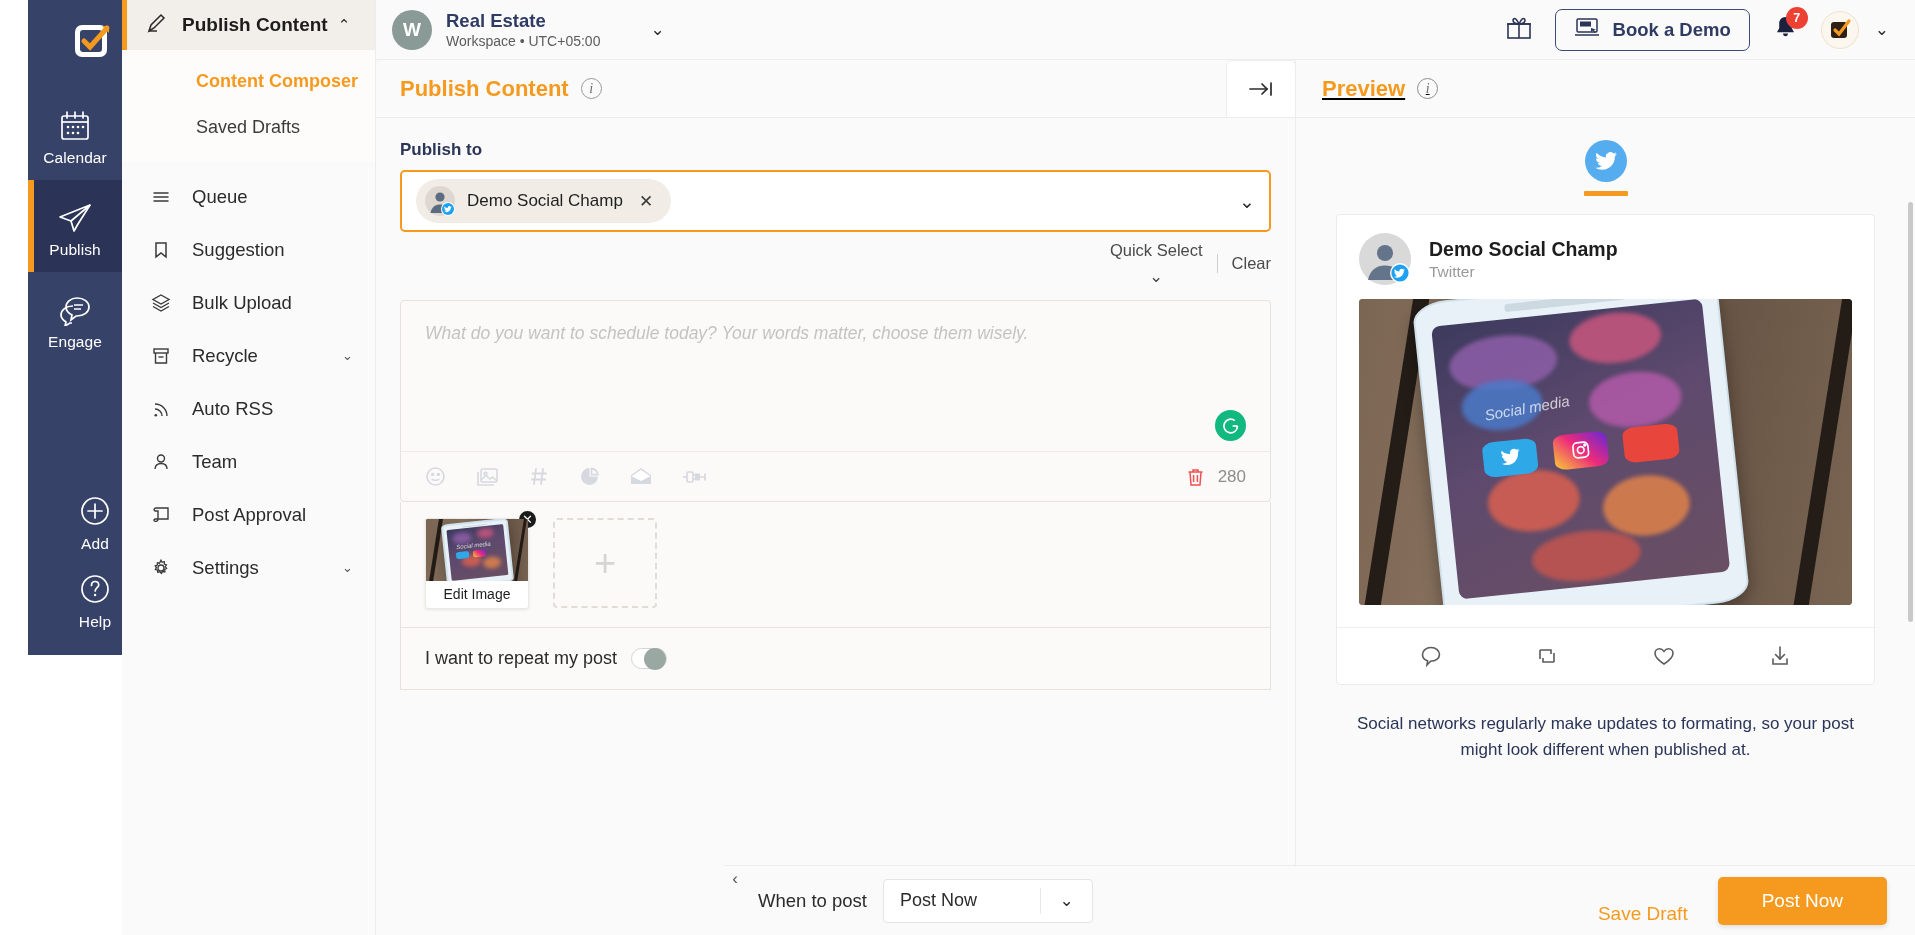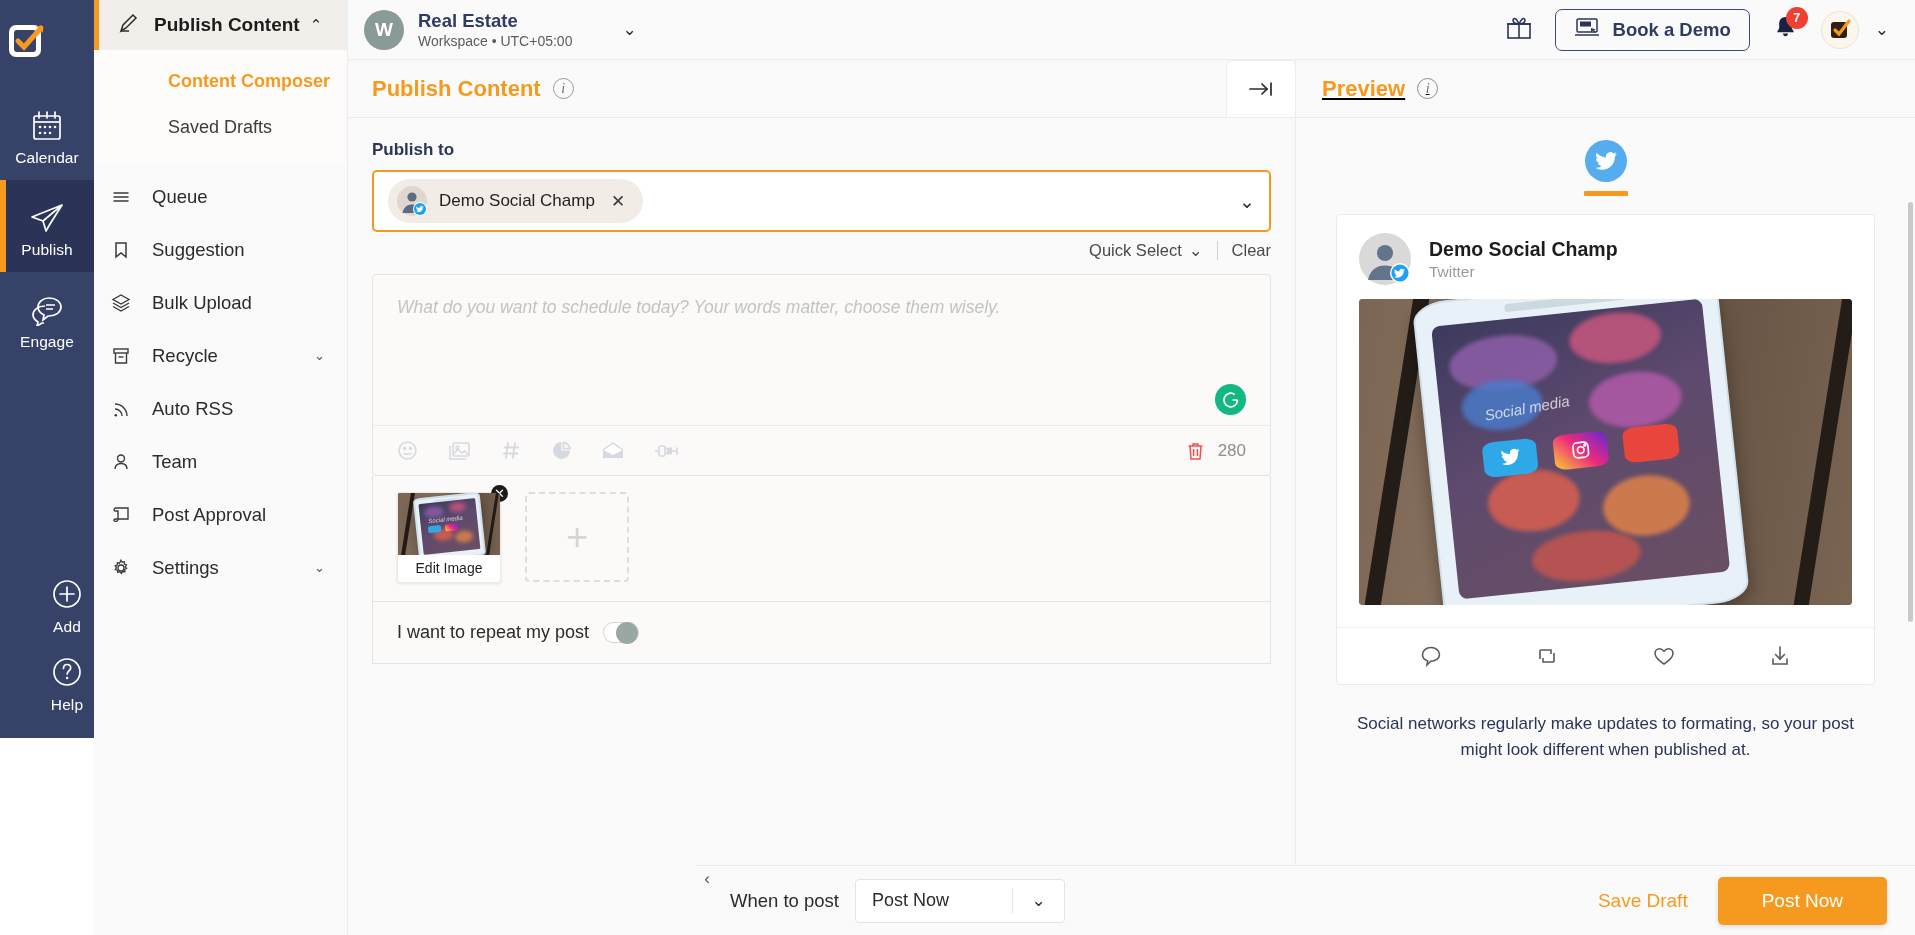--- a/index.html
+++ b/index.html
@@ -6,24 +6,24 @@
   html, body {
     width: 1915px; height: 935px;
     font-family: "Liberation Sans", sans-serif;
     background: #ffffff;
     overflow: hidden;
   }
   .app { position: relative; width: 1915px; height: 935px; display: flex; }
 
   
   .rail {
-    width: 94px; min-width: 94px; height: 738px;
+    width: 94px; min-width: 94px; height: 655px;
     background: #374269;
-    display: flex; flex-direction: column; align-items: flex-start;
-    position: relative; z-index: 40;
+    display: flex; flex-direction: column; align-items: flex-end;
+    position: relative; z-index: 40; margin-left: 28px;
   }
   .rail-logo {
     margin-top: 14px; width: 56px; height: 56px;
     display: flex; align-items: center; justify-content: center;
   }
   .rail-items { margin-top: 18px; width: 100%; }
   .rail-item {
     width: 100%; height: 92px;
     display: flex; flex-direction: column; align-items: center; justify-content: center;
     color: #ffffff; position: relative; cursor: pointer;
@@ -57,21 +57,21 @@
   .side2-head .chev { font-size: 15px; color: #1d1d1d; margin-left: -4px; }
   .side2-sub { background: #fdfcfb; padding: 8px 0 12px 0; }
   .side2-sub .s-item {
     height: 46px; display: flex; align-items: center;
     padding-left: 74px; font-size: 18px; color: #3c3c3c; cursor: pointer;
   }
   .side2-sub .s-item.active { color: #f59a1e; font-weight: bold; }
   .side2-list { padding-top: 8px; }
   .side2-item {
     height: 53px; display: flex; align-items: center; gap: 20px;
-    padding: 0 22px 0 16px; font-size: 18.5px; color: #2b2b2b; cursor: pointer;
+    padding: 0 22px 0 28px; font-size: 18.5px; color: #2b2b2b; cursor: pointer;
   }
   .side2-item .i { width: 22px; display: flex; align-items: center; justify-content: center; color: #3a3a3a; }
   .side2-item .caret { margin-left: auto; font-size: 13px; color: #555; }
 
   
   .center {
     flex: 1; height: 935px; position: relative;
     background: #f7f6f4; display: flex; flex-direction: column;
     min-width: 0;
   }
@@ -147,21 +147,21 @@
   }
   .chip-av { position: relative; width: 30px; height: 30px; }
   .chip-name { font-size: 17px; color: #1f1f1f; }
   .chip-x { font-size: 17px; color: #3c3c3c; cursor: pointer; padding: 0 4px; }
   .select-caret { margin-left: auto; font-size: 19px; color: #2b2b2b; cursor: pointer; }
 
   .quick-row {
     display: flex; align-items: center; justify-content: flex-end; gap: 14px;
     margin-top: 9px; font-size: 16.5px; color: #4a4a4a;
   }
-  .quick-row .qs { cursor: pointer; display: flex; align-items: center; gap: 7px; }
+  .quick-row .qs { cursor: pointer; display: flex; align-items: center; gap: 7px; flex-direction: column; }
   .quick-row .sep { width: 1px; height: 19px; background: #cfcfcf; }
   .quick-row .clr { cursor: pointer; }
 
   .editor {
     margin-top: 14px; border: 1px solid #e6e2dd; border-radius: 4px;
     background: #fbfaf9;
   }
   .editor-area { position: relative; height: 150px; padding: 22px 24px 0 24px; }
   .ph { font-size: 17.5px; color: #c3c3c3; font-style: italic; }
   .gram {
@@ -276,21 +276,21 @@
     display: flex; align-items: center; padding: 0 28px 0 34px; z-index: 25;
   }
   .when-lbl { font-size: 18.5px; color: #2b2b2b; margin-right: 16px; }
   .when-sel {
     width: 210px; height: 44px; border: 1px solid #e4e4e4; border-radius: 4px;
     background: #fff; display: flex; align-items: center; cursor: pointer;
   }
   .when-sel .v { flex: 1; padding-left: 16px; font-size: 18px; color: #2b2b2b; }
   .when-sel .d { width: 52px; border-left: 1px solid #e8e8e8; height: 26px;
     display: flex; align-items: center; justify-content: center; font-size: 17px; color: #2b2b2b; }
-  .foot-right { margin-left: auto; display: flex; align-items: center; gap: 30px; }
+  .foot-right { margin-left: auto; display: flex; align-items: flex-end; gap: 30px; }
   .save-draft { font-size: 19px; color: #f59a1e; cursor: pointer; }
   .post-now {
     background: #f59a1e; color: #fff; font-size: 19px; border: none; border-radius: 5px;
     height: 48px; padding: 0 44px; cursor: pointer; font-family: "Liberation Sans", sans-serif;
     box-shadow: 0 2px 5px rgba(0,0,0,.12);
   }
   .foot-collapse {
     position: absolute; left: 348px; bottom: 42px; width: 22px; height: 28px;
     display: flex; align-items: center; justify-content: center;
     color: #555; font-size: 17px; cursor: pointer; z-index: 26;

